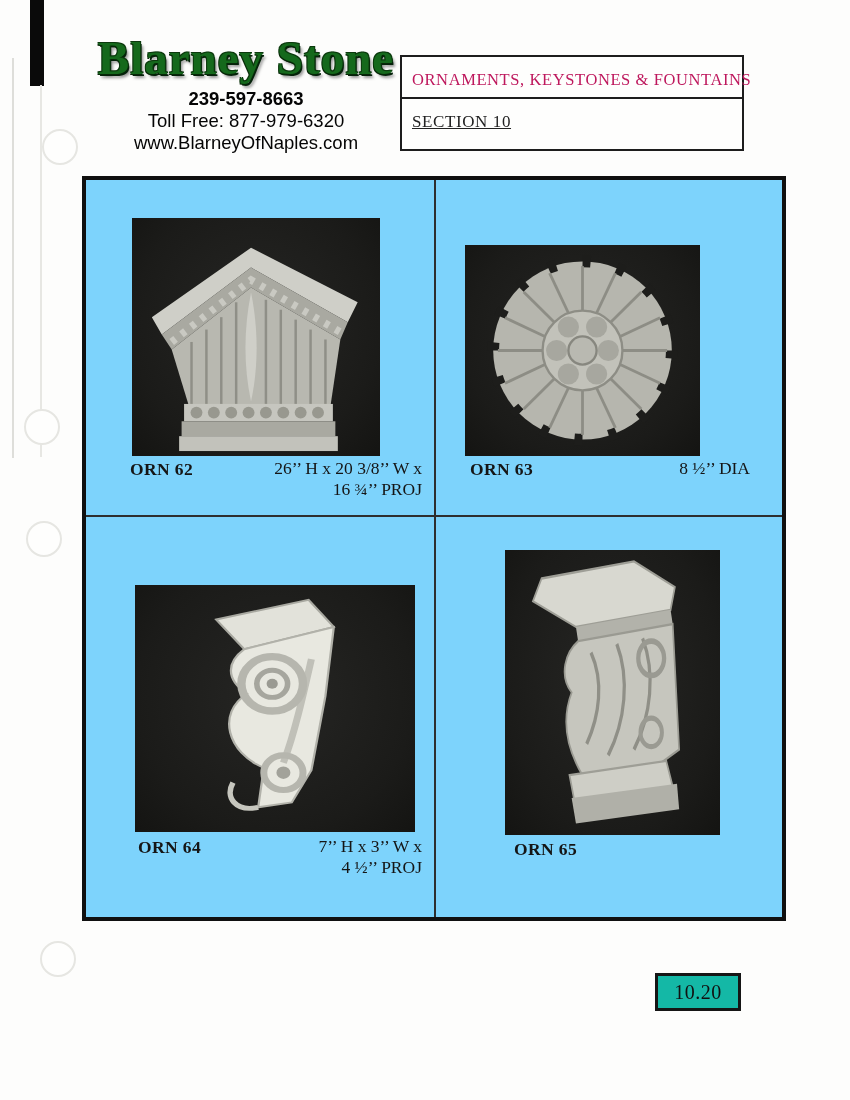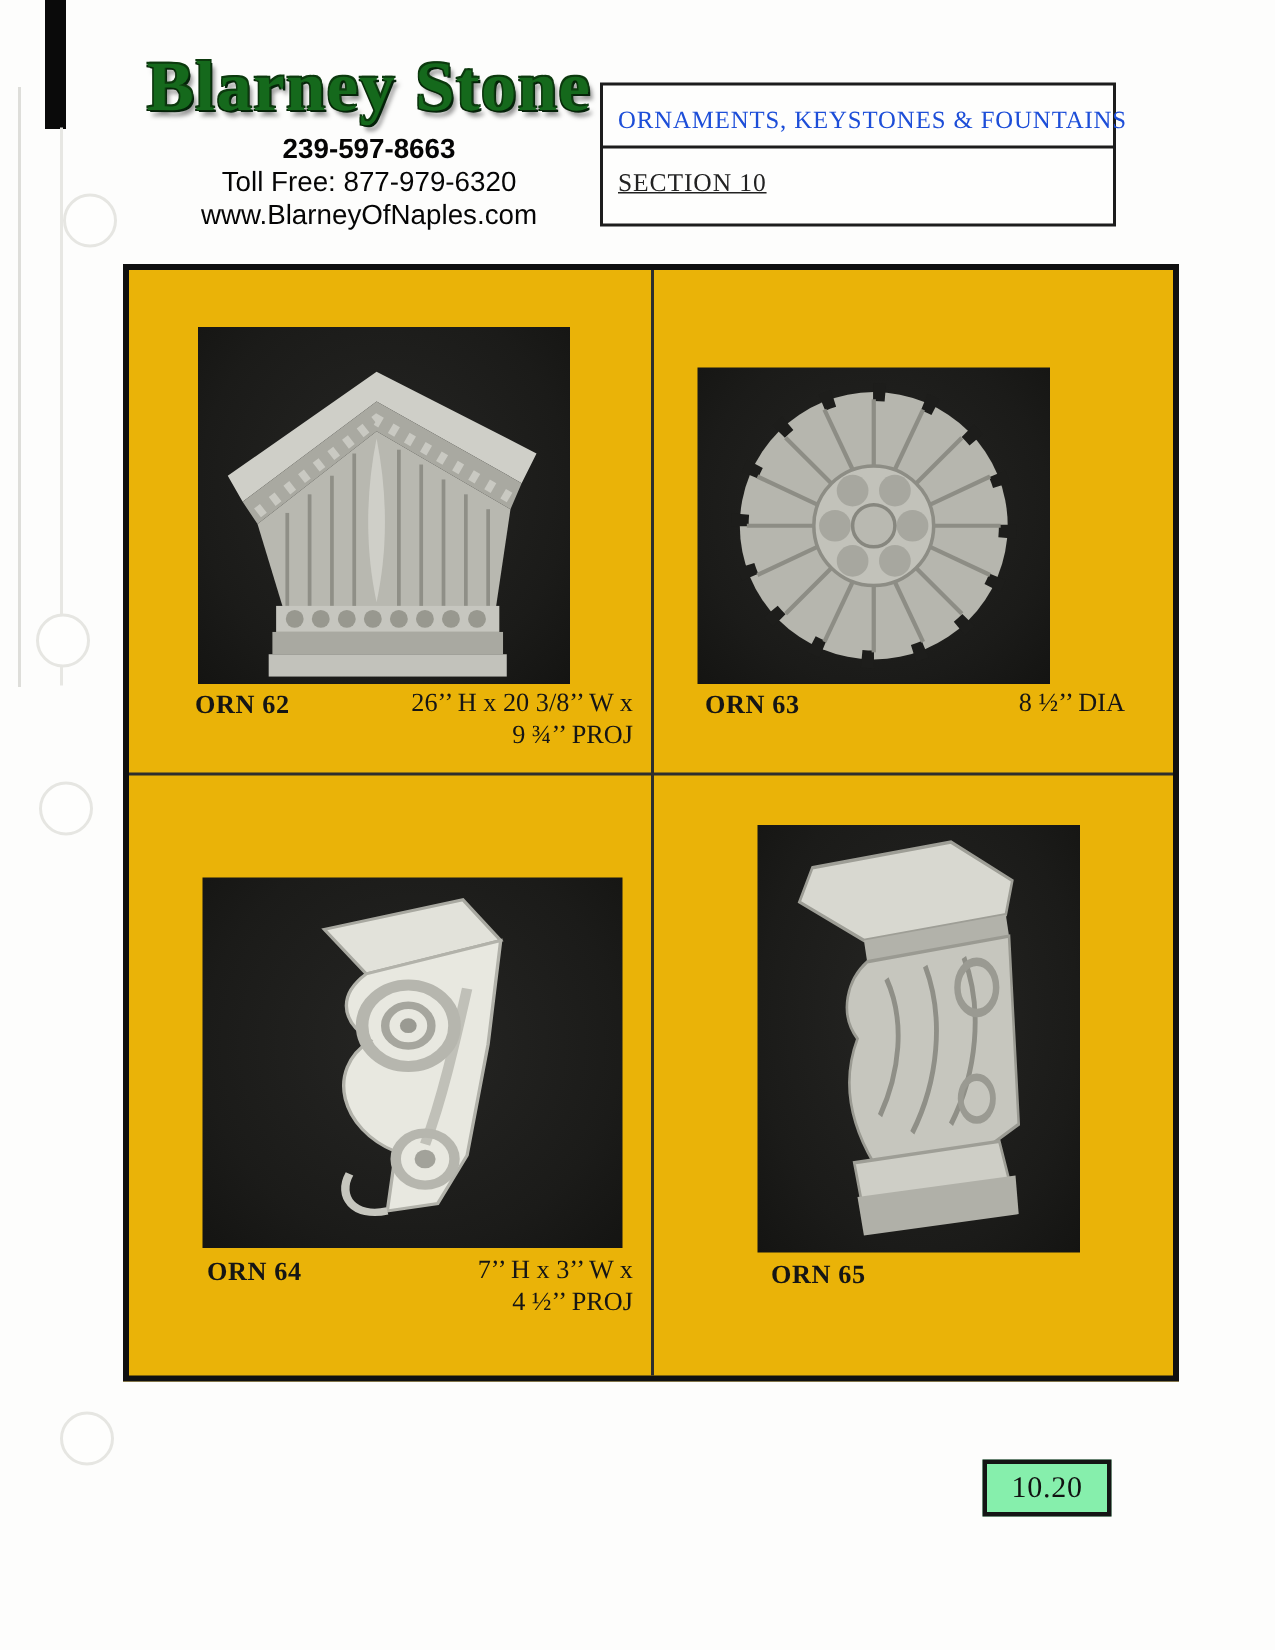--- a/index.html
+++ b/index.html
@@ -21,26 +21,26 @@
   .logo{font-family:"Liberation Serif",serif;font-weight:bold;font-size:47px;line-height:52px;
         color:#15691c;letter-spacing:1px;
         text-shadow:-1px -1px 0 #0c3a0e, 1px -1px 0 #0c3a0e, -1px 1px 0 #062707,
                     1.5px 1.5px 0 #05220a, 3px 4px 3px rgba(80,80,80,.6);}
   .contact{font-family:"Liberation Sans",sans-serif;font-size:18.5px;line-height:22px;color:#050505;}
   .contact.first{margin-top:4px;font-weight:bold;}
 
   .section-box{position:absolute;left:400px;top:55px;width:344px;height:96px;
                border:2px solid #1d1d1d;background:#fefefd;box-sizing:border-box;}
   .cat-title{padding:13px 4px 7px 10px;border-bottom:2px solid #1d1d1d;
-             font-size:16.5px;letter-spacing:.6px;color:#1d4ed8;white-space:nowrap;}
+             font-size:16.5px;letter-spacing:.6px;color:#be185d;white-space:nowrap;}
   .sec-label{padding:13px 10px 0 10px;font-size:17px;letter-spacing:.6px;color:#222;text-decoration:underline;}
 
   
   .main-box{position:absolute;left:82px;top:176px;width:704px;height:745px;
-            border:4px solid #101010;box-sizing:border-box;background:#eab308;}
+            border:4px solid #101010;box-sizing:border-box;background:#7dd3fc;}
   .v-div{position:absolute;left:348px;top:0;width:2px;height:100%;background:#2e2e2e;}
   .h-div{position:absolute;left:0;top:335px;width:100%;height:2px;background:#2e2e2e;}
 
   .photo{position:absolute;background:radial-gradient(ellipse at 50% 45%, #262624 0%, #1b1b19 70%, #141412 100%);}
   .photo svg{position:absolute;left:0;top:0;width:100%;height:100%;}
 
   .cap{position:absolute;display:flex;justify-content:space-between;align-items:flex-start;
        font-size:17.5px;line-height:21px;color:#151515;}
   .cap .pid{font-weight:bold;letter-spacing:.4px;white-space:nowrap;padding-top:1px;}
   .cap .dims{text-align:right;}
@@ -49,21 +49,21 @@
   .cap-62{left:44px;top:278px;width:292px;}
   .photo-63{left:379px;top:65px;width:235px;height:211px;}
   .cap-63{left:384px;top:278px;width:280px;}
   .photo-64{left:49px;top:405px;width:280px;height:247px;}
   .cap-64{left:52px;top:656px;width:284px;}
   .photo-65{left:419px;top:370px;width:215px;height:285px;}
   .cap-65{left:428px;top:658px;width:288px;}
 
   
   .page-num-box{position:absolute;left:655px;top:973px;width:86px;height:38px;
-                border:3px solid #151515;box-sizing:border-box;background:#86efac;
+                border:3px solid #151515;box-sizing:border-box;background:#14b8a6;
                 display:flex;align-items:center;justify-content:center;
                 font-size:20px;letter-spacing:.5px;color:#111;}
 </style>
 </head>
 <body>
 
 <div class="page">
 
   <div class="edge-bar"></div>
   <div class="scan-line-1"></div>
@@ -119,21 +119,21 @@
             <circle cx="75" cy="78.5" r="2.4"></circle>
         </g>
         <rect x="20" y="82" width="62" height="6" fill="#a9a9a1"></rect>
         <rect x="19" y="88" width="64" height="6" fill="#c2c2bb"></rect>
       </svg>
     </div>
     <div class="cap cap-62">
       <span class="pid">ORN 62</span>
       <span class="dims">
         <span>26’’ H x 20 3/8’’ W x</span><br>
-        <span>9 ¾’’ PROJ</span>
+        <span>16 ¾’’ PROJ</span>
       </span>
     </div>
 
     <div class="photo photo-63">
       <svg viewBox="0 0 100 90" preserveAspectRatio="none">
         <circle cx="50" cy="45" r="38" fill="#b6b6ae"></circle>
         <circle cx="50" cy="45" r="38" fill="none" stroke="#1d1d1b" stroke-width="5" stroke-dasharray="3.5,11.4"></circle>
         <g stroke="#8d8d85" stroke-width="1.2">
           <line x1="67" y1="45" x2="86" y2="45"></line>
             <line x1="66" y1="51" x2="83" y2="59"></line>

